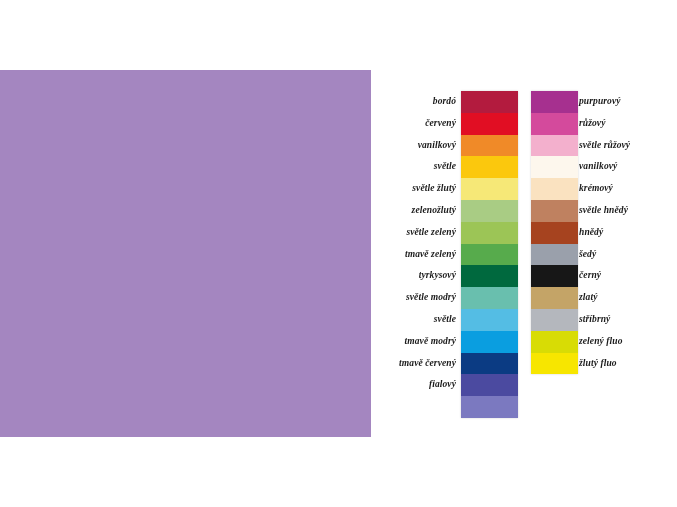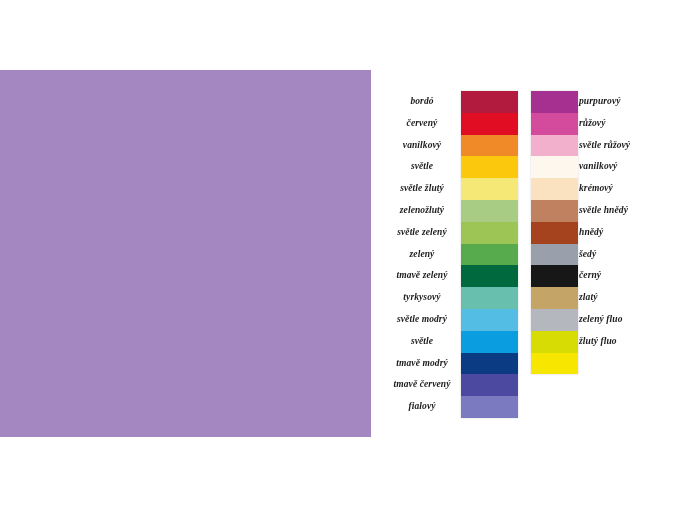--- a/index.html
+++ b/index.html
@@ -55,21 +55,21 @@
     display: block;
   }
 
   .label-stack {
     position: absolute;
     top: 6px;
   }
   #chart-col-left .label-stack {
     left: 0px;
     width: 68px;
-    text-align: center;
+    text-align: right;
   }
   #chart-col-right .label-stack {
     left: 48px;
     width: 88px;
     text-align: left;
   }
 
   .label {
     height: 21.8px;
     line-height: 21.8px;
@@ -91,21 +91,20 @@
 
   <div class="chart-col" id="chart-col-left">
     <div class="label-stack">
         <div class="label">bordó</div>
         <div class="label">červený</div>
         <div class="label">vanilkový</div>
         <div class="label">světle</div>
         <div class="label">světle žlutý</div>
         <div class="label">zelenožlutý</div>
         <div class="label">světle zelený</div>
-        <div class="label">zelený</div>
         <div class="label">tmavě zelený</div>
         <div class="label">tyrkysový</div>
         <div class="label">světle modrý</div>
         <div class="label">světle</div>
         <div class="label">tmavě modrý</div>
         <div class="label">tmavě červený</div>
         <div class="label">fialový</div>
       </div>
     <div class="swatch-stack">
         <div class="swatch" style="background: rgb(179, 27, 62);"></div>
@@ -146,18 +145,19 @@
         <div class="label">purpurový</div>
         <div class="label">růžový</div>
         <div class="label">světle růžový</div>
         <div class="label">vanilkový</div>
         <div class="label">krémový</div>
         <div class="label">světle hnědý</div>
         <div class="label">hnědý</div>
         <div class="label">šedý</div>
         <div class="label">černý</div>
         <div class="label">zlatý</div>
+        <div class="label">stříbrný</div>
         <div class="label">zelený fluo</div>
         <div class="label">žlutý fluo</div>
       </div>
   </div>
 
 </div>
 
 </body></html>

